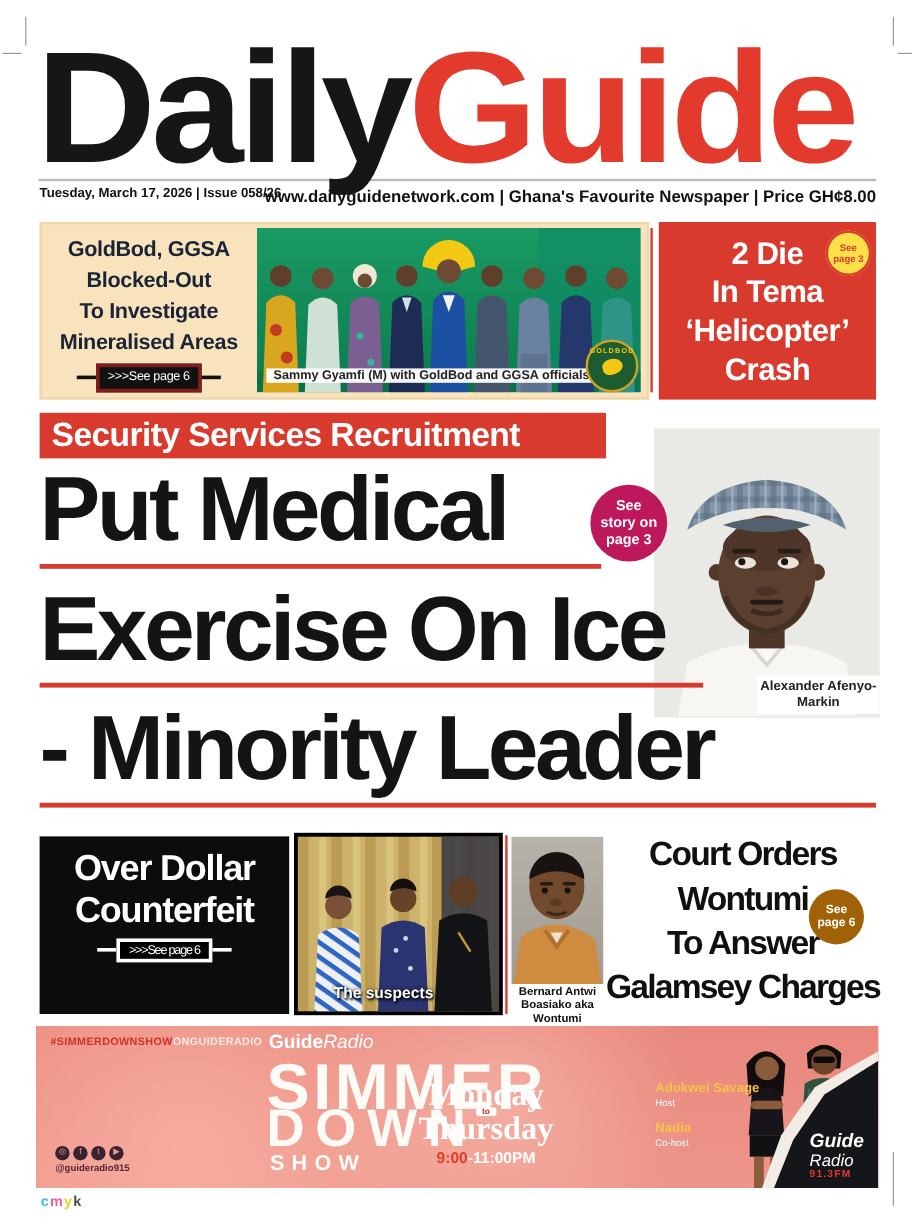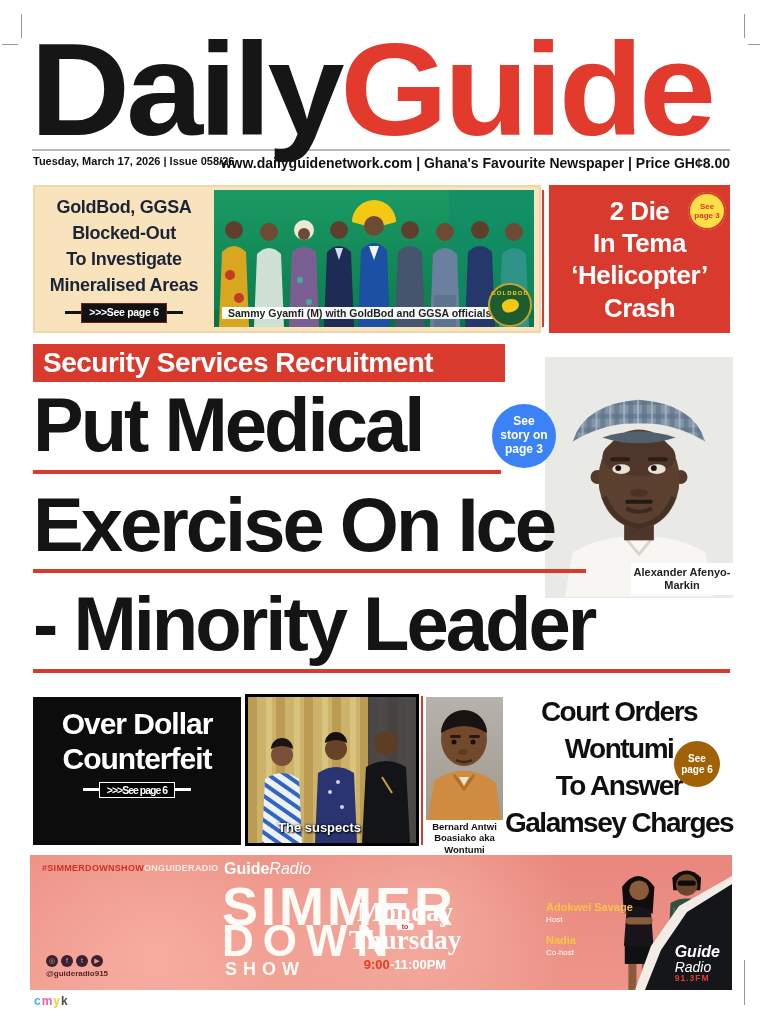--- a/index.html
+++ b/index.html
@@ -18,22 +18,22 @@
   .dateline-left{position:absolute;left:33px;top:155px;font-size:11px;font-weight:700;z-index:2;white-space:nowrap;}
   .dateline-right{position:absolute;right:30px;top:155px;font-size:14px;font-weight:700;z-index:2;white-space:nowrap;}
 
   
   .cream-panel{position:absolute;left:33px;top:185px;width:508px;height:148px;
                background:#f8e3bd;border:2px solid #efd6ab;box-sizing:border-box;}
   .goldbod-story{position:absolute;left:36px;top:194px;width:176px;text-align:center;
                  color:#1b2436;font-weight:700;font-size:18px;line-height:1.45;letter-spacing:-0.3px;}
   .seepage{display:flex;align-items:center;justify-content:center;margin-top:5px;}
   .seepage .line{width:16px;height:3px;background:#111;}
-  .seepage .pill{background:#111;color:#fff;font-size:10.5px;font-weight:700;
-                 padding:1px 7px;border:1px solid #7f1d1d;white-space:nowrap;}
+  .seepage .pill{background:#111;color:#fff;font-size:10.5px;font-weight:400;
+                 padding:1px 7px;border:3px solid #7f1d1d;white-space:nowrap;}
   .seepage.light .line{background:#fff;}
   .seepage.light .pill{background:#000;border-color:#fff;}
 
   .group-photo{position:absolute;left:214px;top:190px;width:320px;height:137px;overflow:hidden;}
   .group-caption{position:absolute;left:222px;top:307px;background:rgba(255,255,255,.96);
                  font-size:10.5px;font-weight:700;padding:0 6px;color:#222;white-space:nowrap;z-index:2;}
   .goldbod-logo{position:absolute;left:488px;top:283px;width:44px;height:44px;border-radius:50%;
                 background:#1d5c2e;border:2px solid #caa227;box-sizing:border-box;z-index:2;}
   .goldbod-logo .arc-text{position:absolute;top:5px;left:0;width:100%;text-align:center;
                  font-size:6px;font-weight:700;letter-spacing:1px;color:#f2c715;}
@@ -51,21 +51,21 @@
 
   
   .kicker{position:absolute;left:33px;top:344px;width:472px;height:38px;background:#d93a2e;
           color:#fff;font-size:28px;font-weight:700;line-height:38px;padding-left:10px;
           box-sizing:border-box;letter-spacing:-0.5px;white-space:nowrap;}
   .headline{position:absolute;left:33px;top:388px;width:700px;font-weight:700;color:#141414;z-index:2;}
   .hl-line{font-size:76px;line-height:0.97;letter-spacing:-3px;padding-bottom:8px;
            border-bottom:4px solid #d93a2e;margin-bottom:14px;white-space:nowrap;}
   .hl-1{width:468px;} .hl-2{width:553px;} .hl-3{width:697px;}
   .story-badge{position:absolute;left:492px;top:404px;width:64px;height:64px;border-radius:50%;
-           background:#3b82f6;color:#fff;font-size:12px;font-weight:700;line-height:1.15;
+           background:#be185d;color:#fff;font-size:12px;font-weight:700;line-height:1.15;
            display:flex;align-items:center;justify-content:center;text-align:center;
            padding:6px;box-sizing:border-box;z-index:4;}
   .afenyo-photo{position:absolute;left:545px;top:357px;width:188px;height:241px;background:#e9e9e5;overflow:hidden;}
   .afenyo-caption{position:absolute;left:631px;top:563px;width:98px;background:#fff;font-size:11px;
            font-weight:700;text-align:center;color:#222;padding:3px 2px;line-height:1.2;z-index:2;}
 
   
   .counterfeit-box{position:absolute;left:33px;top:697px;width:208px;height:148px;background:#0c0c0c;
            color:#fff;text-align:center;font-weight:700;font-size:30px;line-height:1.18;
            padding-top:9px;box-sizing:border-box;letter-spacing:-1px;}

